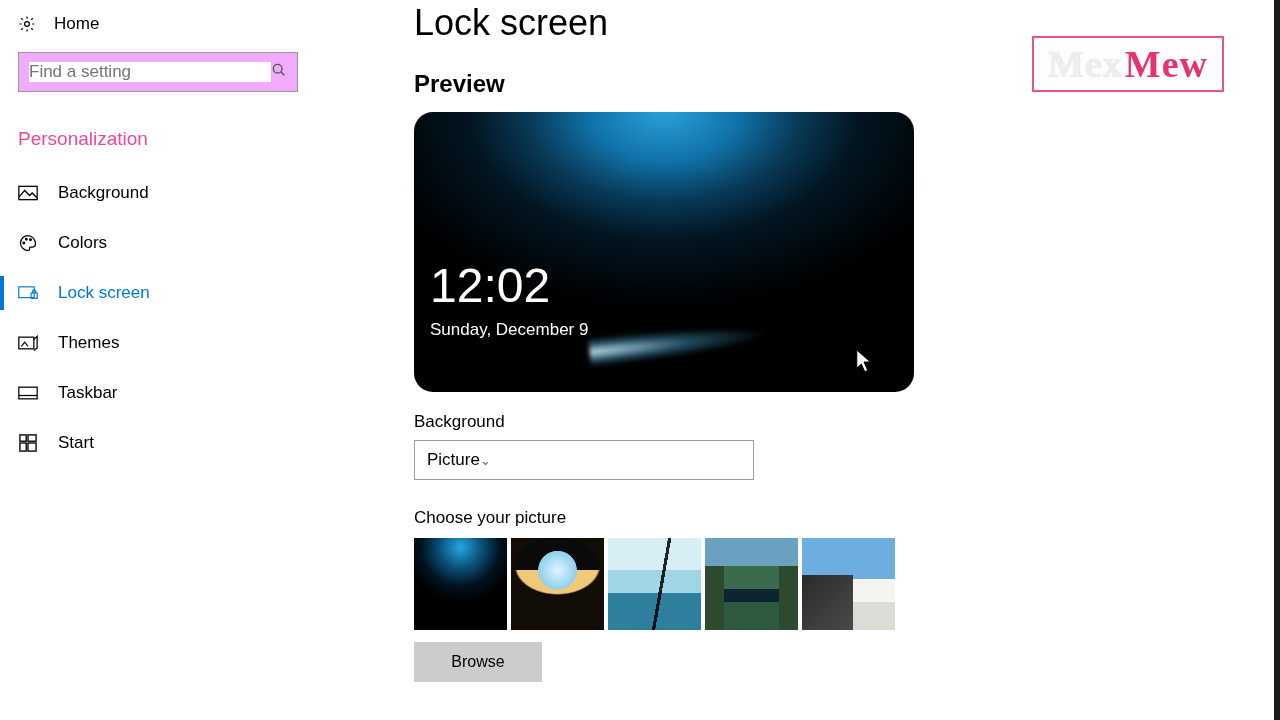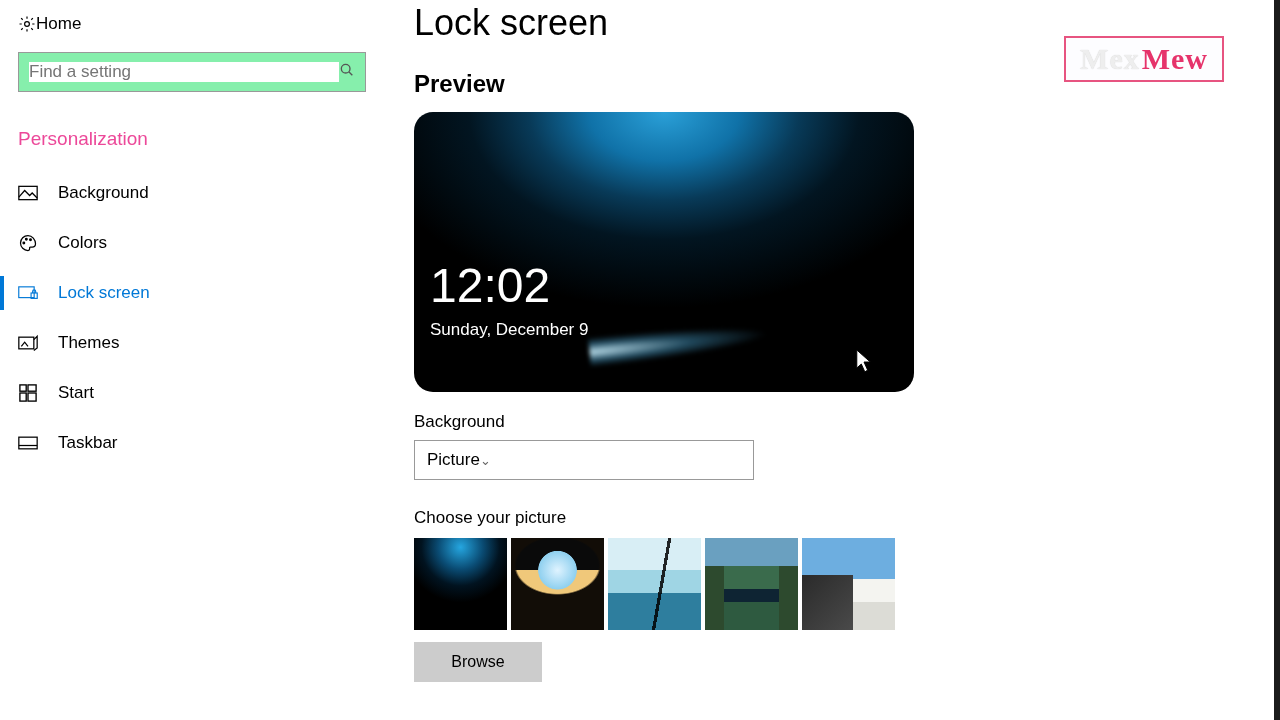--- a/index.html
+++ b/index.html
@@ -12,32 +12,33 @@
     overflow: hidden;
     position: relative;
   }
   .layout { display: flex; height: 100%; }
   .sidebar {
     width: 390px;
     padding: 10px 0 0 18px;
   }
   .home-row {
     display: flex; align-items: center;
+    gap: 18px;
     font-size: 17px;
     padding: 4px 0 12px 0;
     cursor: pointer;
   }
   .home-row .icon { width: 18px; display:flex; justify-content:center; }
   .search-box {
-    width: 348px; height: 40px;
+    width: 280px; height: 40px;
     border: 1px solid #999;
     display: flex; align-items: center;
     padding: 0 10px;
     margin-top: 6px;
-    background:#86efac;
+    background:#f0abfc;
   }
   .search-box input {
     flex: 1; border: none; outline: none;
     font-size: 17px; color:#555;
   }
   .search-box .search-icon { color:#555; }
   .category {
     font-size: 19px; color: #ec4899;
     margin: 36px 0 18px 0;
   }
@@ -127,21 +128,21 @@
     background:#ccc; border:none;
     font-size:16px; cursor:pointer;
   }
 
   .watermark {
     position:absolute; right:56px; top:36px;
     border: 2px solid #e75480;
     background: #fdfdff;
     padding: 4px 14px;
     font-family: Georgia, 'Times New Roman', serif;
-    font-size: 30px; font-weight:700;
+    font-size: 38px; font-weight:700;
     letter-spacing: 1px;
     display:flex; gap:2px;
   }
   .watermark .faint { color:#eee; text-shadow:0 0 1px #ccc; }
   .watermark .pink  { color:#e6336b; }
   .right-edge { position:absolute; right:0; top:0; bottom:0; width:6px; background:#1b1b1b; }
 </style>
 </head>
 <body>
 
@@ -208,38 +209,38 @@
             <rect x="1" y="3" width="18" height="14"></rect>
             <path d="M19 6l4-4v14l-4 3"></path>
             <path d="M4 14l4-5 4 5"></path>
           </svg>
       </span>
       <span>Themes</span>
     </div>
 
     <div class="nav-item">
       <span class="icon">
+        <svg width="20" height="14" viewBox="0 0 24 16" fill="none" stroke="#000" stroke-width="1.5">
+            <rect x="1" y="1" width="22" height="14"></rect>
+            <line x1="1" y1="11" x2="23" y2="11"></line>
+          </svg>
+      </span>
+      <span>Taskbar</span>
+    </div>
+
+    <div class="nav-item">
+      <span class="icon">
         <svg width="18" height="18" viewBox="0 0 20 20" fill="none" stroke="#000" stroke-width="1.5">
             <rect x="1" y="1" width="7" height="7"></rect>
             <rect x="10" y="1" width="9" height="7"></rect>
             <rect x="1" y="10" width="7" height="9"></rect>
             <rect x="10" y="10" width="9" height="9"></rect>
           </svg>
       </span>
       <span>Start</span>
-    </div>
-
-    <div class="nav-item">
-      <span class="icon">
-        <svg width="20" height="14" viewBox="0 0 24 16" fill="none" stroke="#000" stroke-width="1.5">
-            <rect x="1" y="1" width="22" height="14"></rect>
-            <line x1="1" y1="11" x2="23" y2="11"></line>
-          </svg>
-      </span>
-      <span>Taskbar</span>
     </div>
   </div>
 
   <div class="main">
     <div class="page-title">Lock screen</div>
     <div class="section-title">Preview</div>
 
     <div class="preview">
       <div class="time">12:02</div>
       <div class="date">Sunday, December 9</div>

